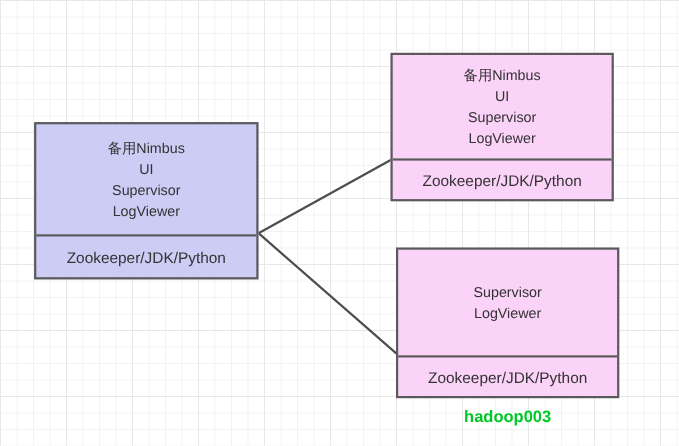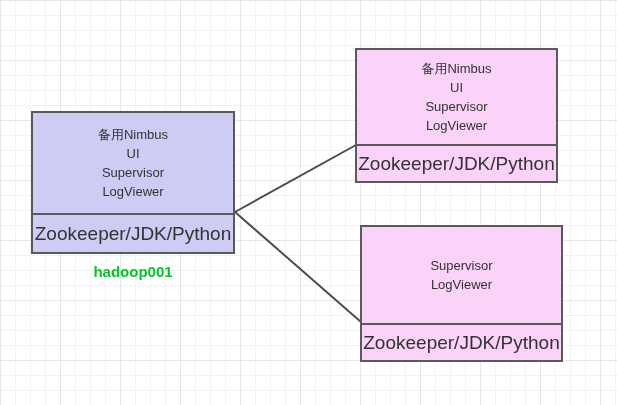--- a/index.html
+++ b/index.html
@@ -42,21 +42,21 @@
     font-size: 13px;
     line-height: 19px;
     color: #333333;
   }
 
   .node-base {
     border-top: 2px solid #5a5a5a;
     display: flex;
     align-items: center;
     justify-content: center;
-    font-size: 19px;
+    font-size: 14px;
     color: #333333;
   }
 
   .host-label {
     position: absolute;
     text-align: center;
     font-weight: bold;
     font-size: 15px;
   }
 </style>
@@ -72,33 +72,33 @@
 
   <div class="node" style="left: 31px; top: 111px; width: 204px; height: 143px; background-color: rgb(205, 204, 245);">
     <div class="node-services">
       <div>备用Nimbus</div>
       <div>UI</div>
       <div>Supervisor</div>
       <div>LogViewer</div>
     </div>
     <div class="node-base" style="height:39px;">Zookeeper/JDK/Python</div>
   </div>
-  <div class="host-label" style="left: 31px; top: 263px; width: 204px; color: rgb(0, 200, 40);">hadoop001</div>
 
   <div class="node" style="left: 355px; top: 48px; width: 203px; height: 135px; background-color: rgb(251, 210, 248);">
     <div class="node-services">
       <div>备用Nimbus</div>
       <div>UI</div>
       <div>Supervisor</div>
       <div>LogViewer</div>
     </div>
     <div class="node-base" style="height:37px;">Zookeeper/JDK/Python</div>
   </div>
 
   <div class="node" style="left: 360px; top: 225px; width: 203px; height: 137px; background-color: rgb(251, 210, 248);">
     <div class="node-services">
       <div>Supervisor</div>
       <div>LogViewer</div>
     </div>
     <div class="node-base" style="height:37px;">Zookeeper/JDK/Python</div>
   </div>
+  <div class="host-label" style="left: 360px; top: 371px; width: 203px; color: rgb(0, 200, 40);">hadoop003</div>
 
 </div>
 
 </body></html>

